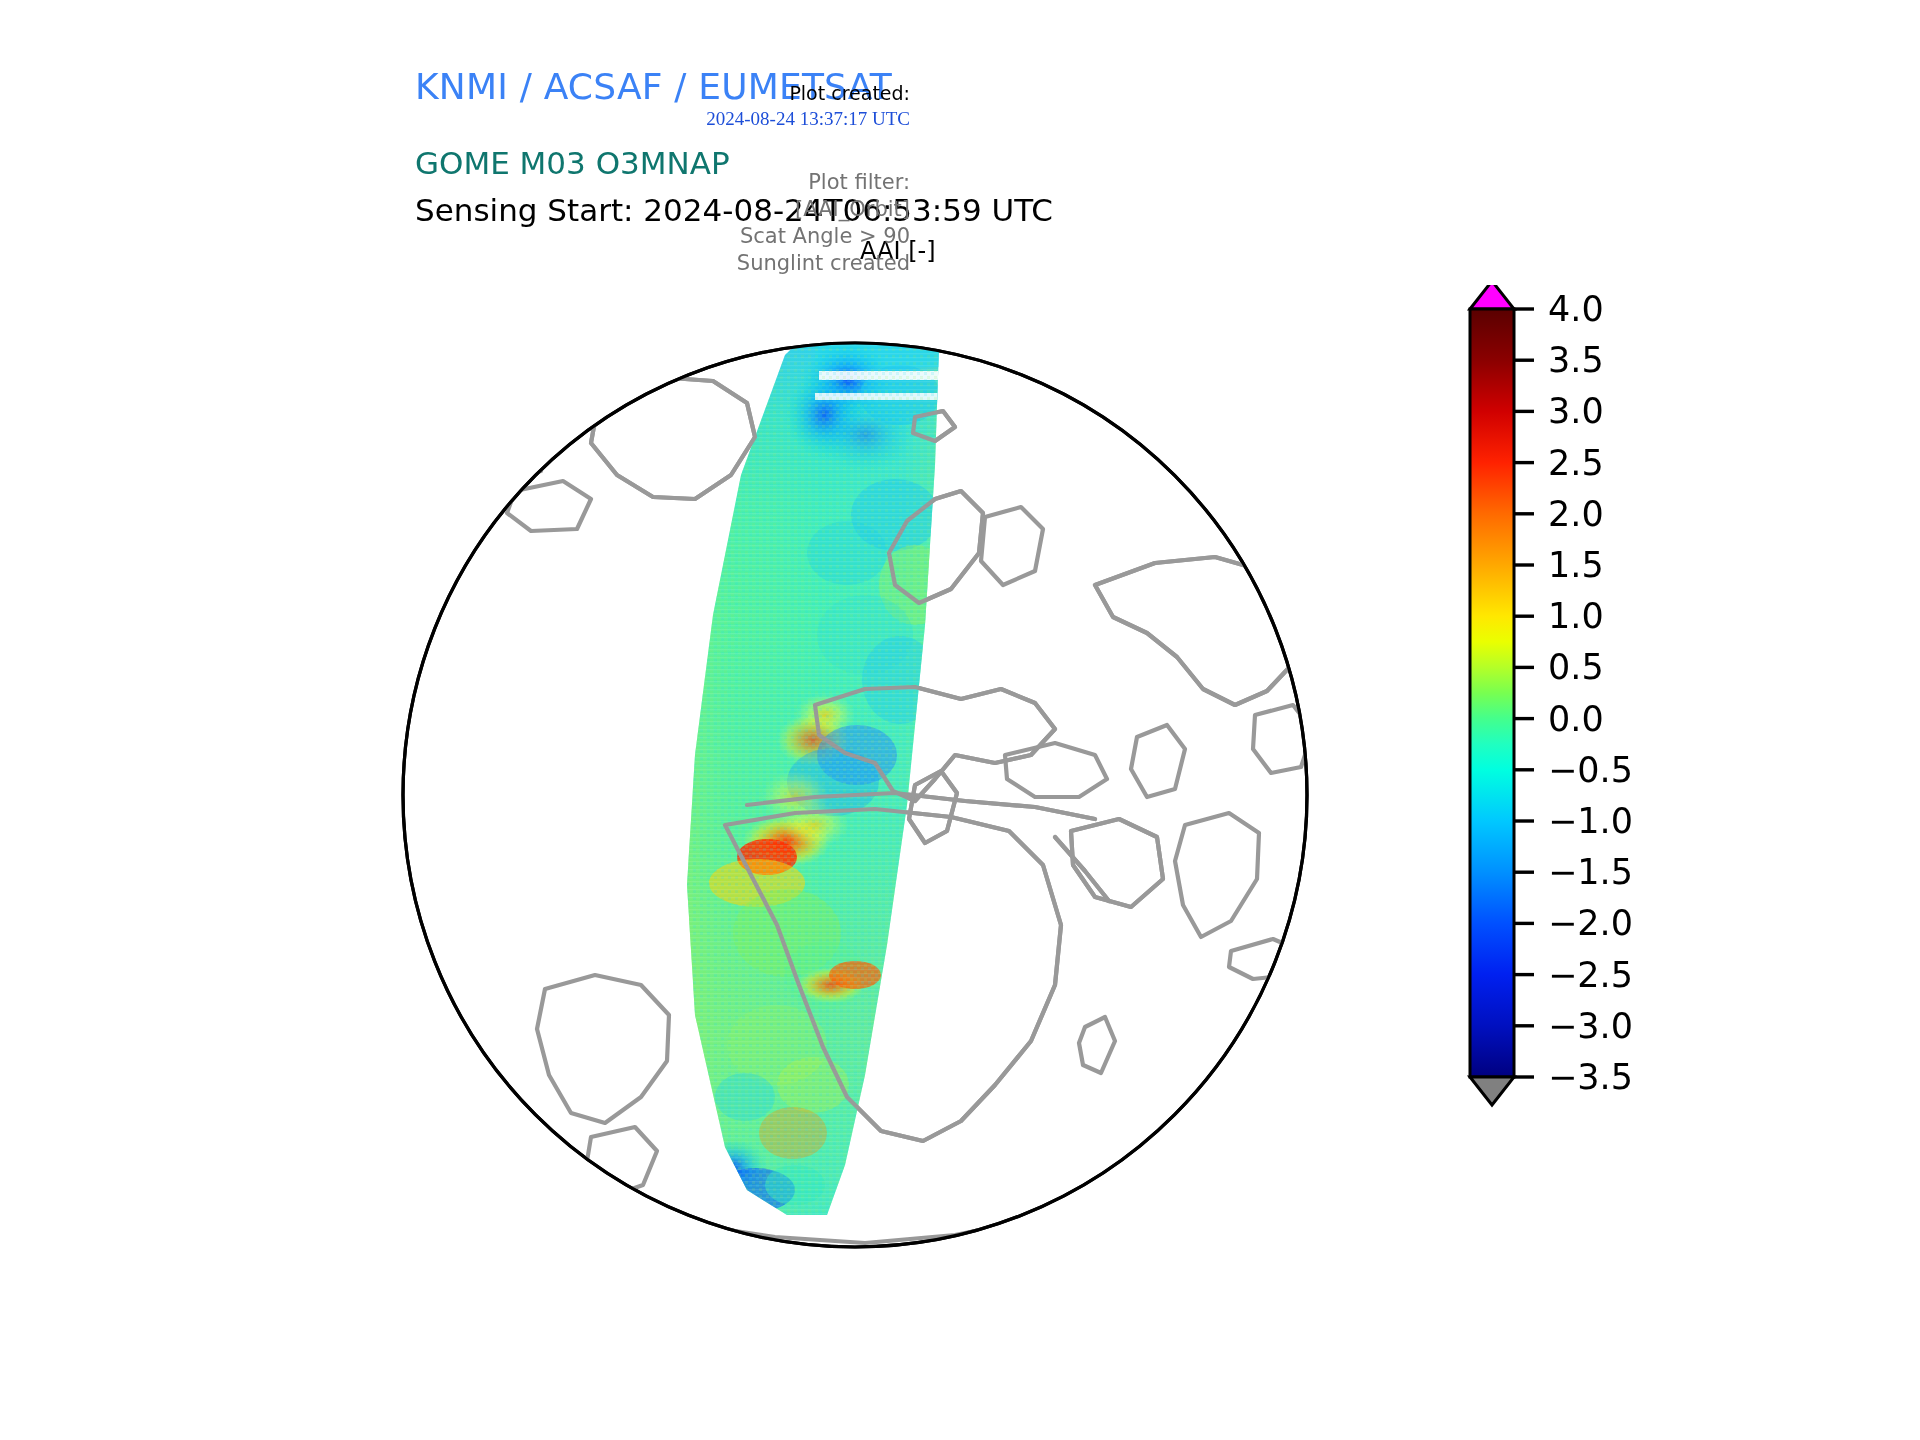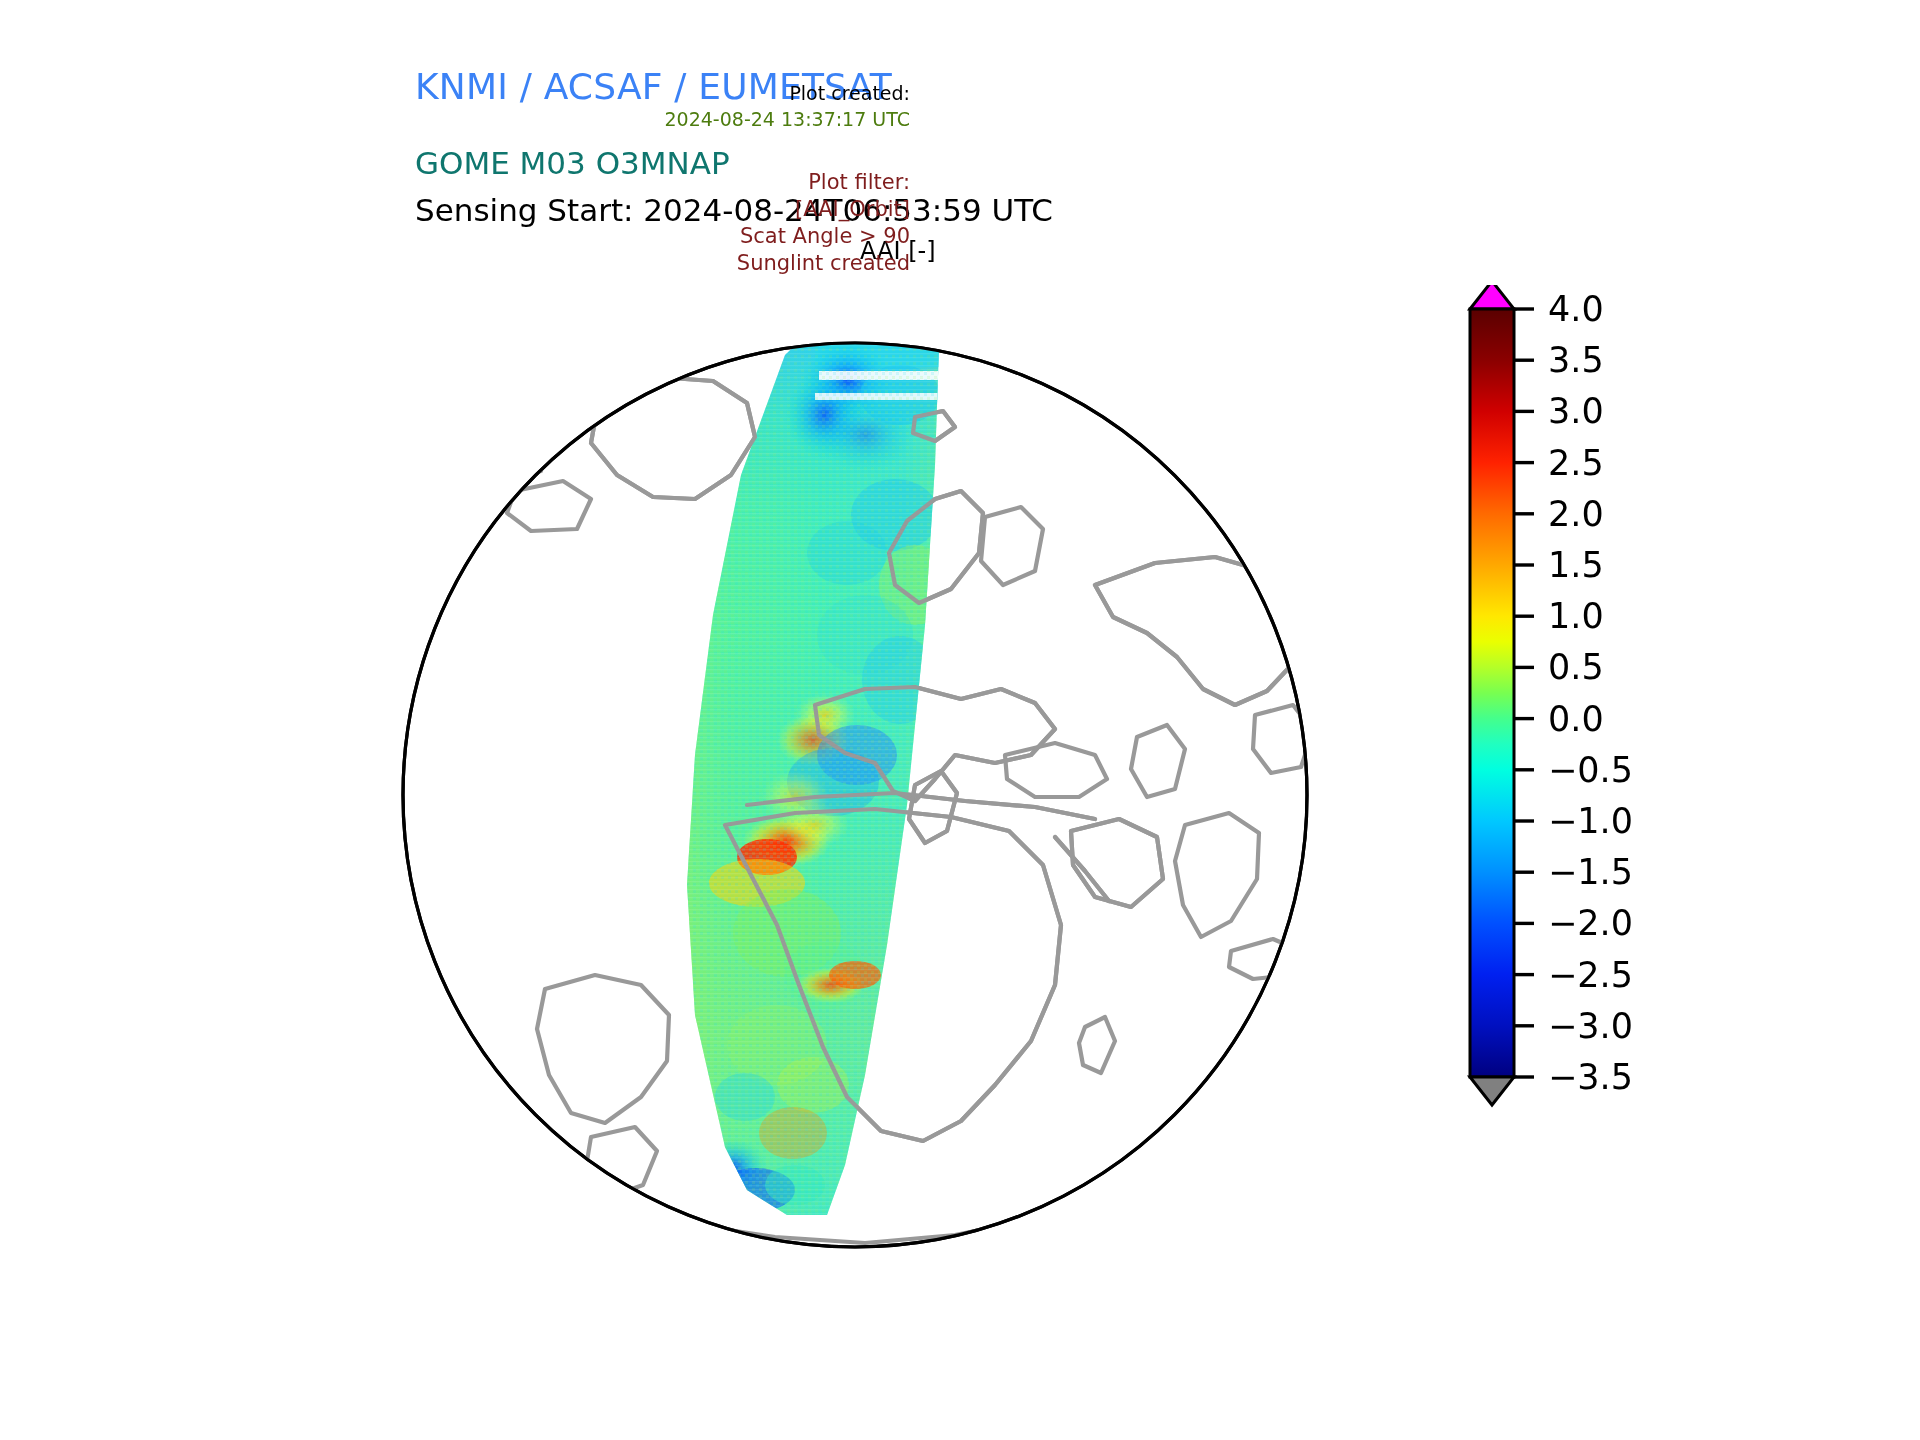--- a/index.html
+++ b/index.html
@@ -5,27 +5,27 @@
 <style>
   html,body{margin:0;padding:0;background:#ffffff;}
   body{width:1920px;height:1440px;position:relative;overflow:hidden;
        font-family:"DejaVu Sans","Liberation Sans",sans-serif;color:#000;}
 
   .txt{position:absolute;white-space:pre;}
 
   #org-title{left:415px;top:58px;font-size:36px;color:#3b82f6;letter-spacing:0.2px;margin-top:8px;}
 
   #plot-created-label{right:1010px;top:82px;font-size:19px;color:#000;text-align:right;margin-left:18px;}
-  #plot-created-value{right:1010px;top:108px;font-size:19px;color:#4d7c0f;}
+  #plot-created-value{right:1010px;top:108px;font-size:19px;color:#1d4ed8;font-family:Liberation Serif, serif;}
 
   #inst-title{left:415px;top:145px;font-size:31px;color:#0f766e;}
   #sensing-start{left:415px;top:192px;font-size:31px;color:#000;}
   #quantity-title{left:860px;top:237px;font-size:24px;color:#000;}
 
-  .filter-line{right:1010px;font-size:21px;color:#7f1d1d;text-align:center;}
+  .filter-line{right:1010px;font-size:21px;color:#737373;text-align:center;}
   #filter-l0{top:170px;}
   #filter-l1{top:197px;}
   #filter-l2{top:224px;}
   #filter-l3{top:251px;}
 
   
   #globe-wrap{position:absolute;left:395px;top:285px;width:920px;height:1020px;}
   #globe-svg{position:absolute;left:0;top:0;}
 
   

